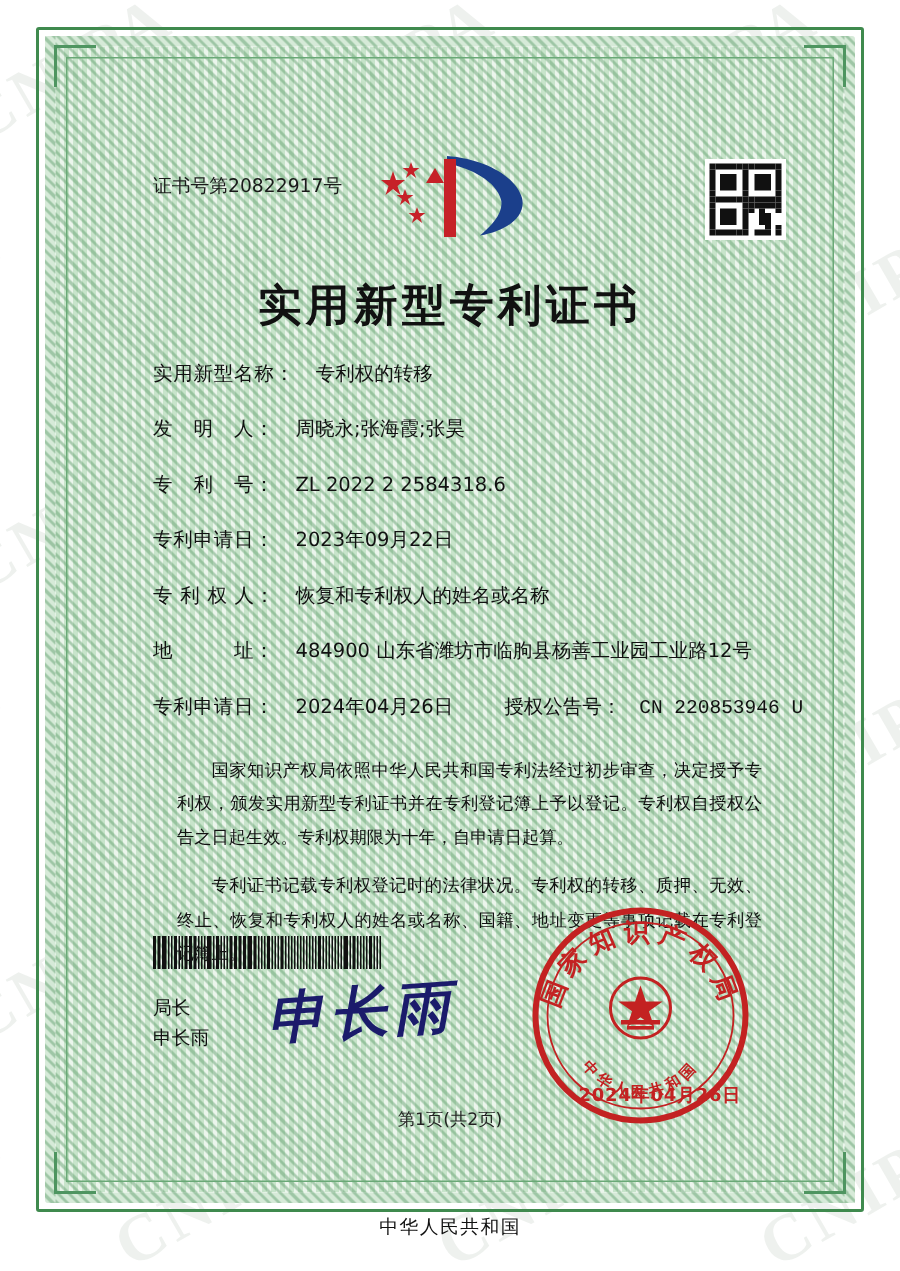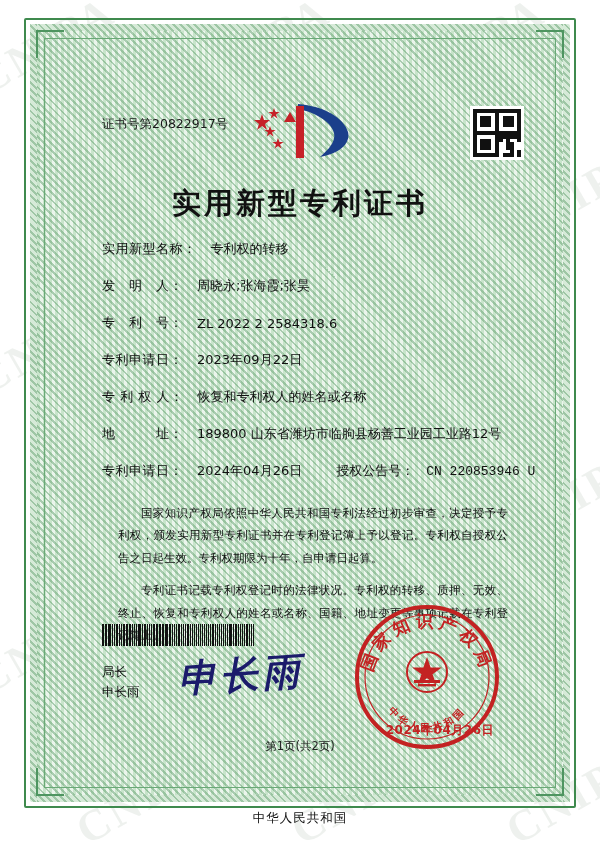--- a/index.html
+++ b/index.html
@@ -523,21 +523,21 @@
       <div class="field-row">
         <span class="field-label">专利申请日：</span>
         <span class="field-value">2023年09月22日</span>
       </div>
       <div class="field-row">
         <span class="field-label">专 利 权 人：</span>
         <span class="field-value">恢复和专利权人的姓名或名称</span>
       </div>
       <div class="field-row">
         <span class="field-label">地　　　址：</span>
-        <span class="field-value">189800 山东省潍坊市临朐县杨善工业园工业路12号</span>
+        <span class="field-value">484900 山东省潍坊市临朐县杨善工业园工业路12号</span>
       </div>
       <div class="field-row">
         <span class="field-label">专利申请日：</span>
         <span class="field-value">2024年04月26日</span>
         <span class="sub-label">授权公告号：</span>
         <span class="sub-value">CN 220853946 U</span>
       </div>
     </div>
 
     <div class="paragraphs">

